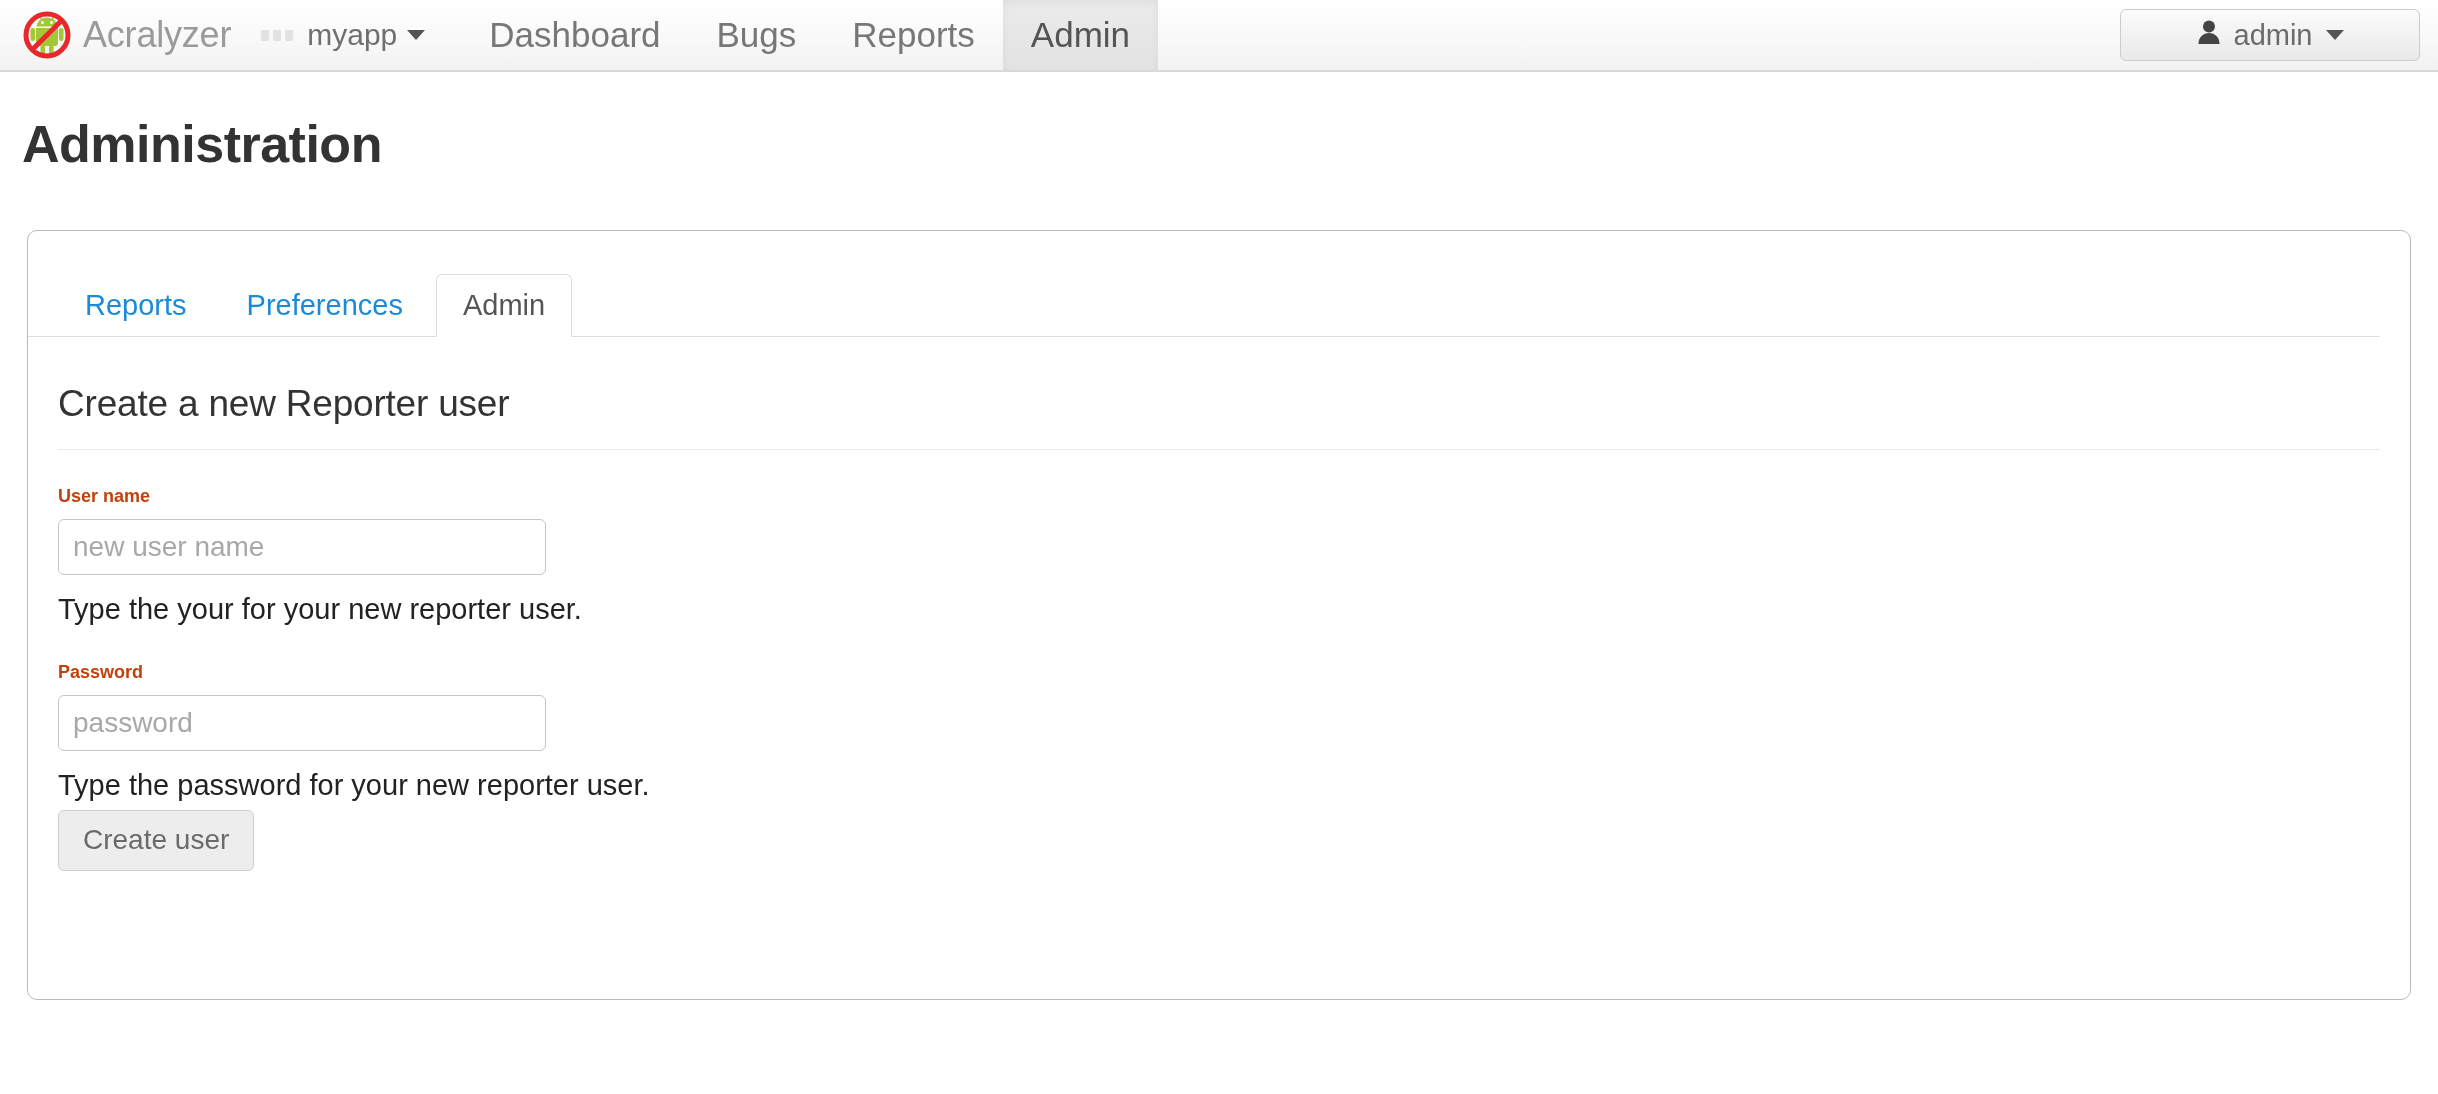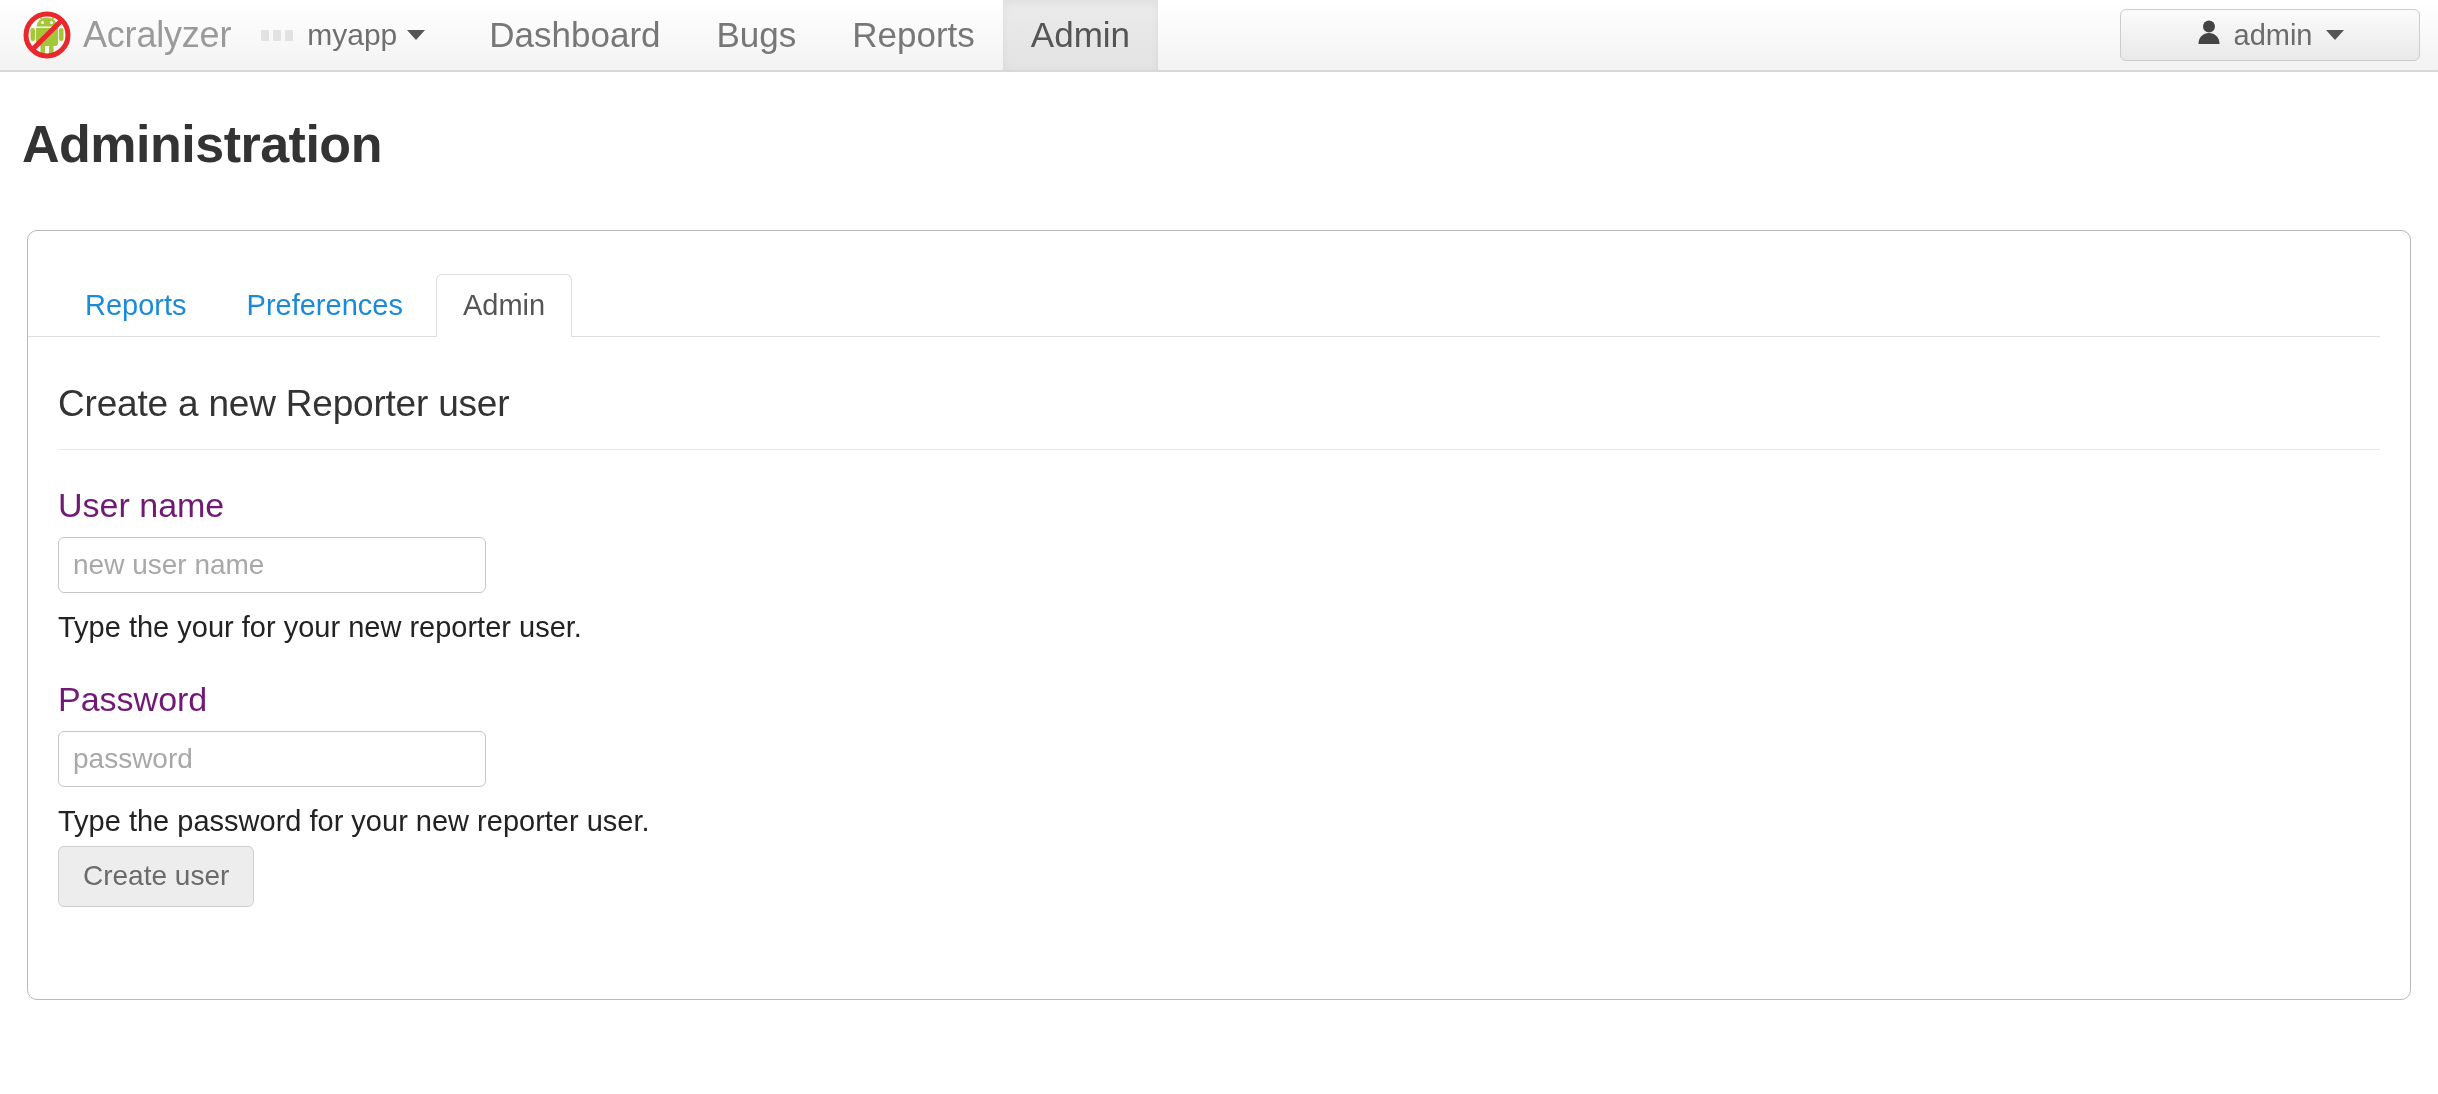--- a/index.html
+++ b/index.html
@@ -181,28 +181,28 @@
     font-weight: 400;
     color: #333333;
     margin: 46px 0 0 0;
     padding: 0 0 24px 0;
     border-bottom: 1px solid #e8e8e8;
     letter-spacing: -0.2px;
   }
   .form-group { margin-top: 36px; }
   .form-label {
     display: block;
-    font-size: 34px;
-    font-weight: normal;
-    color: #701a75;
+    font-size: 18px;
+    font-weight: bold;
+    color: #c2410c;
     margin: 0 0 12px 0;
   }
   .form-input {
     display: block;
-    width: 428px;
+    width: 488px;
     height: 56px;
     font-size: 28px;
     font-family: "Liberation Sans", sans-serif;
     color: #555555;
     padding: 4px 14px;
     background: #ffffff;
     border: 1px solid #c6c6c6;
     border-radius: 6px;
     outline: none;
   }

